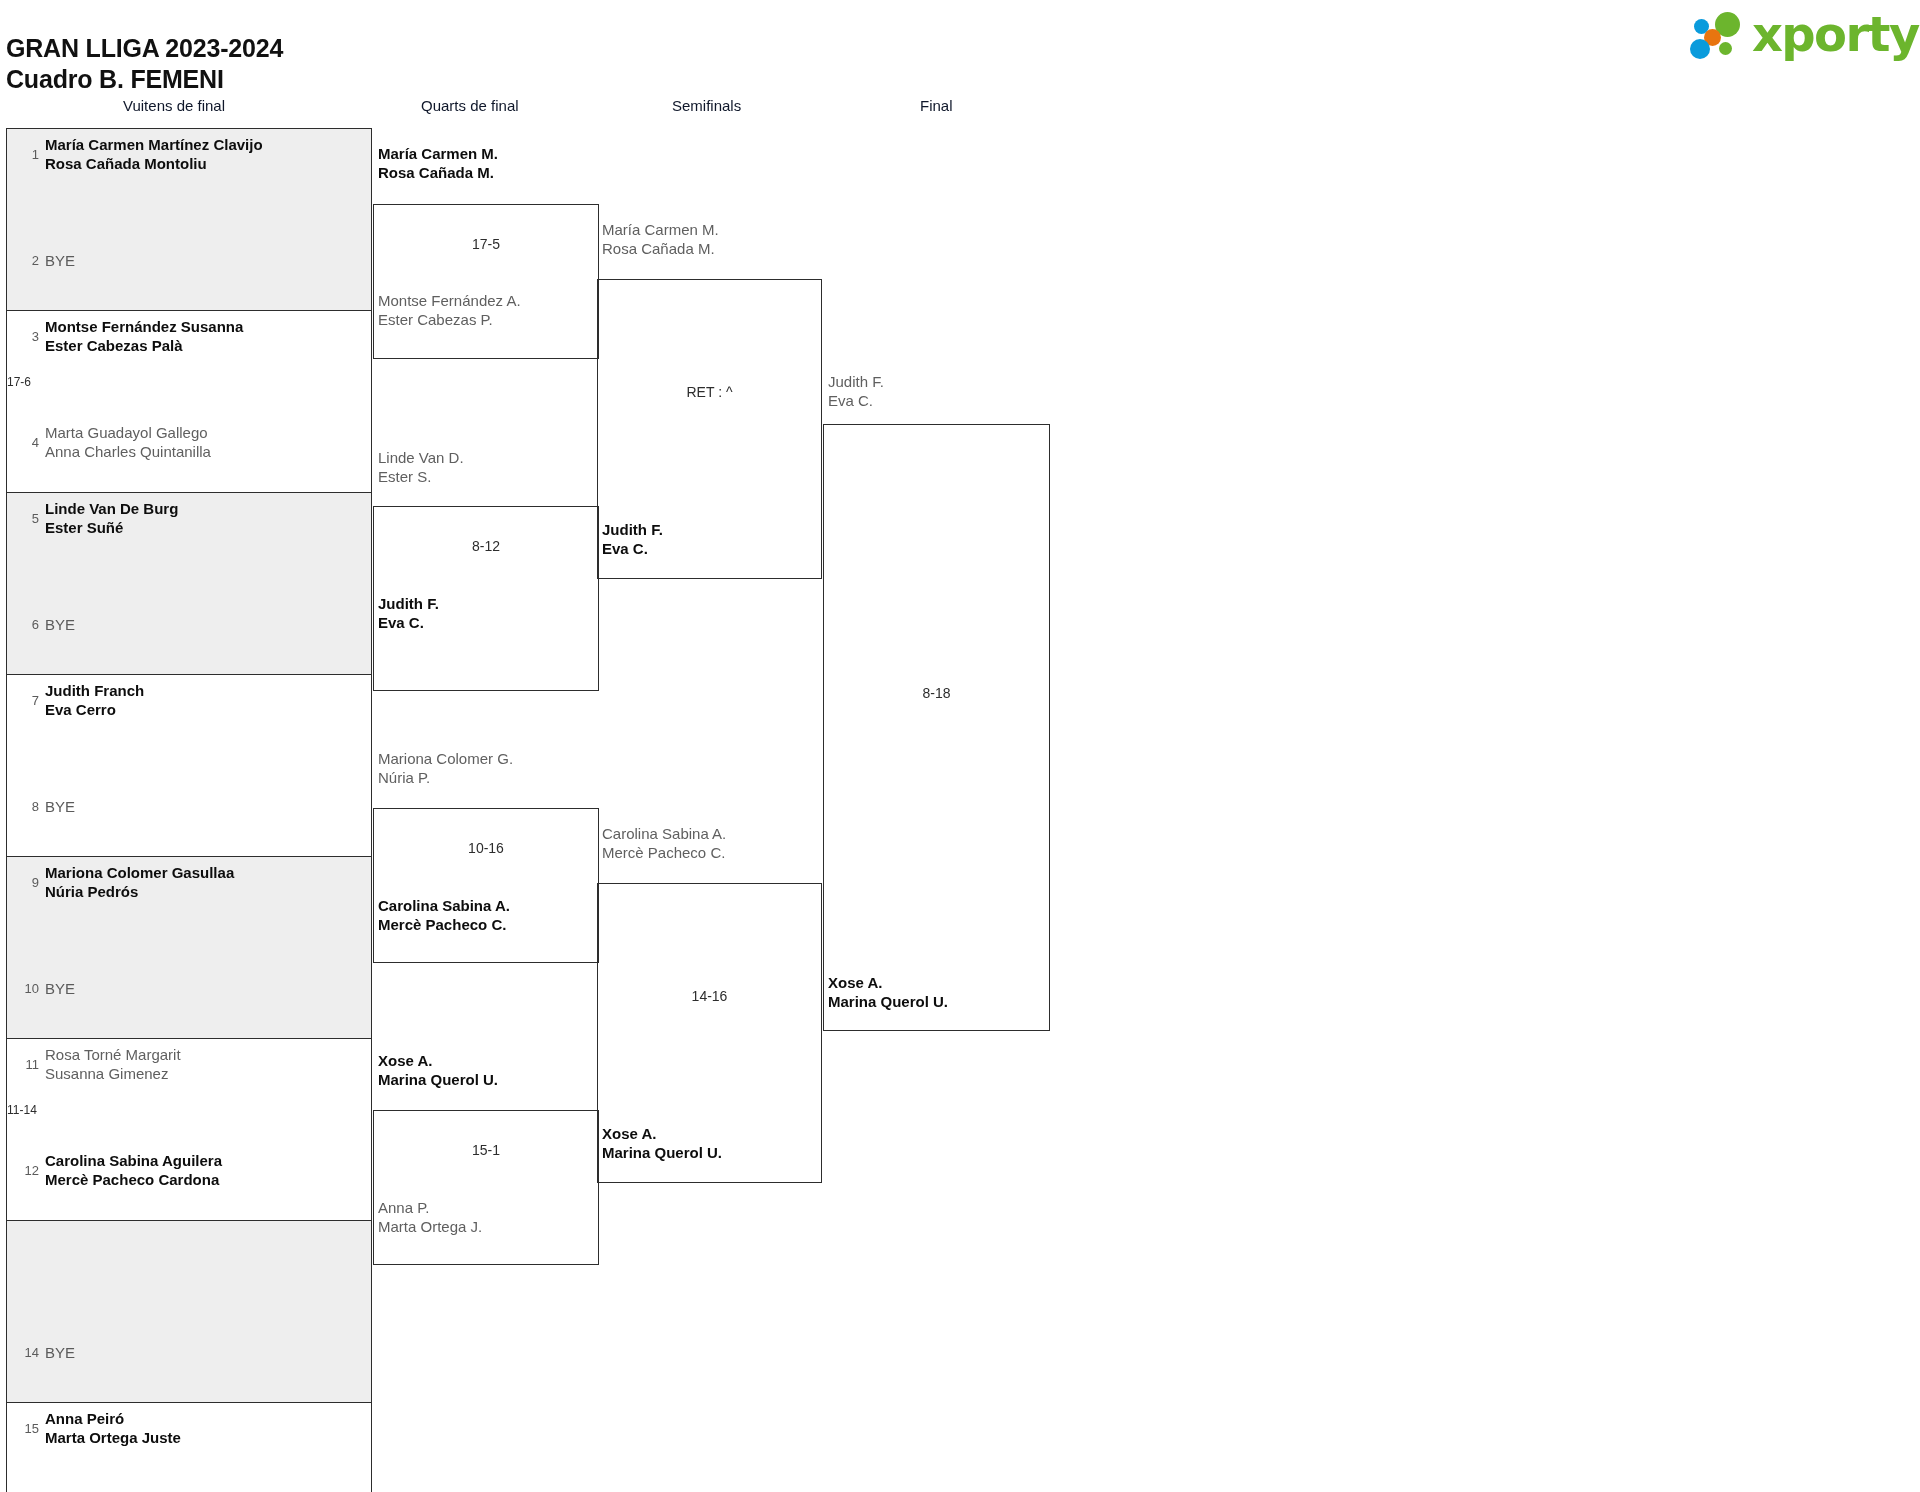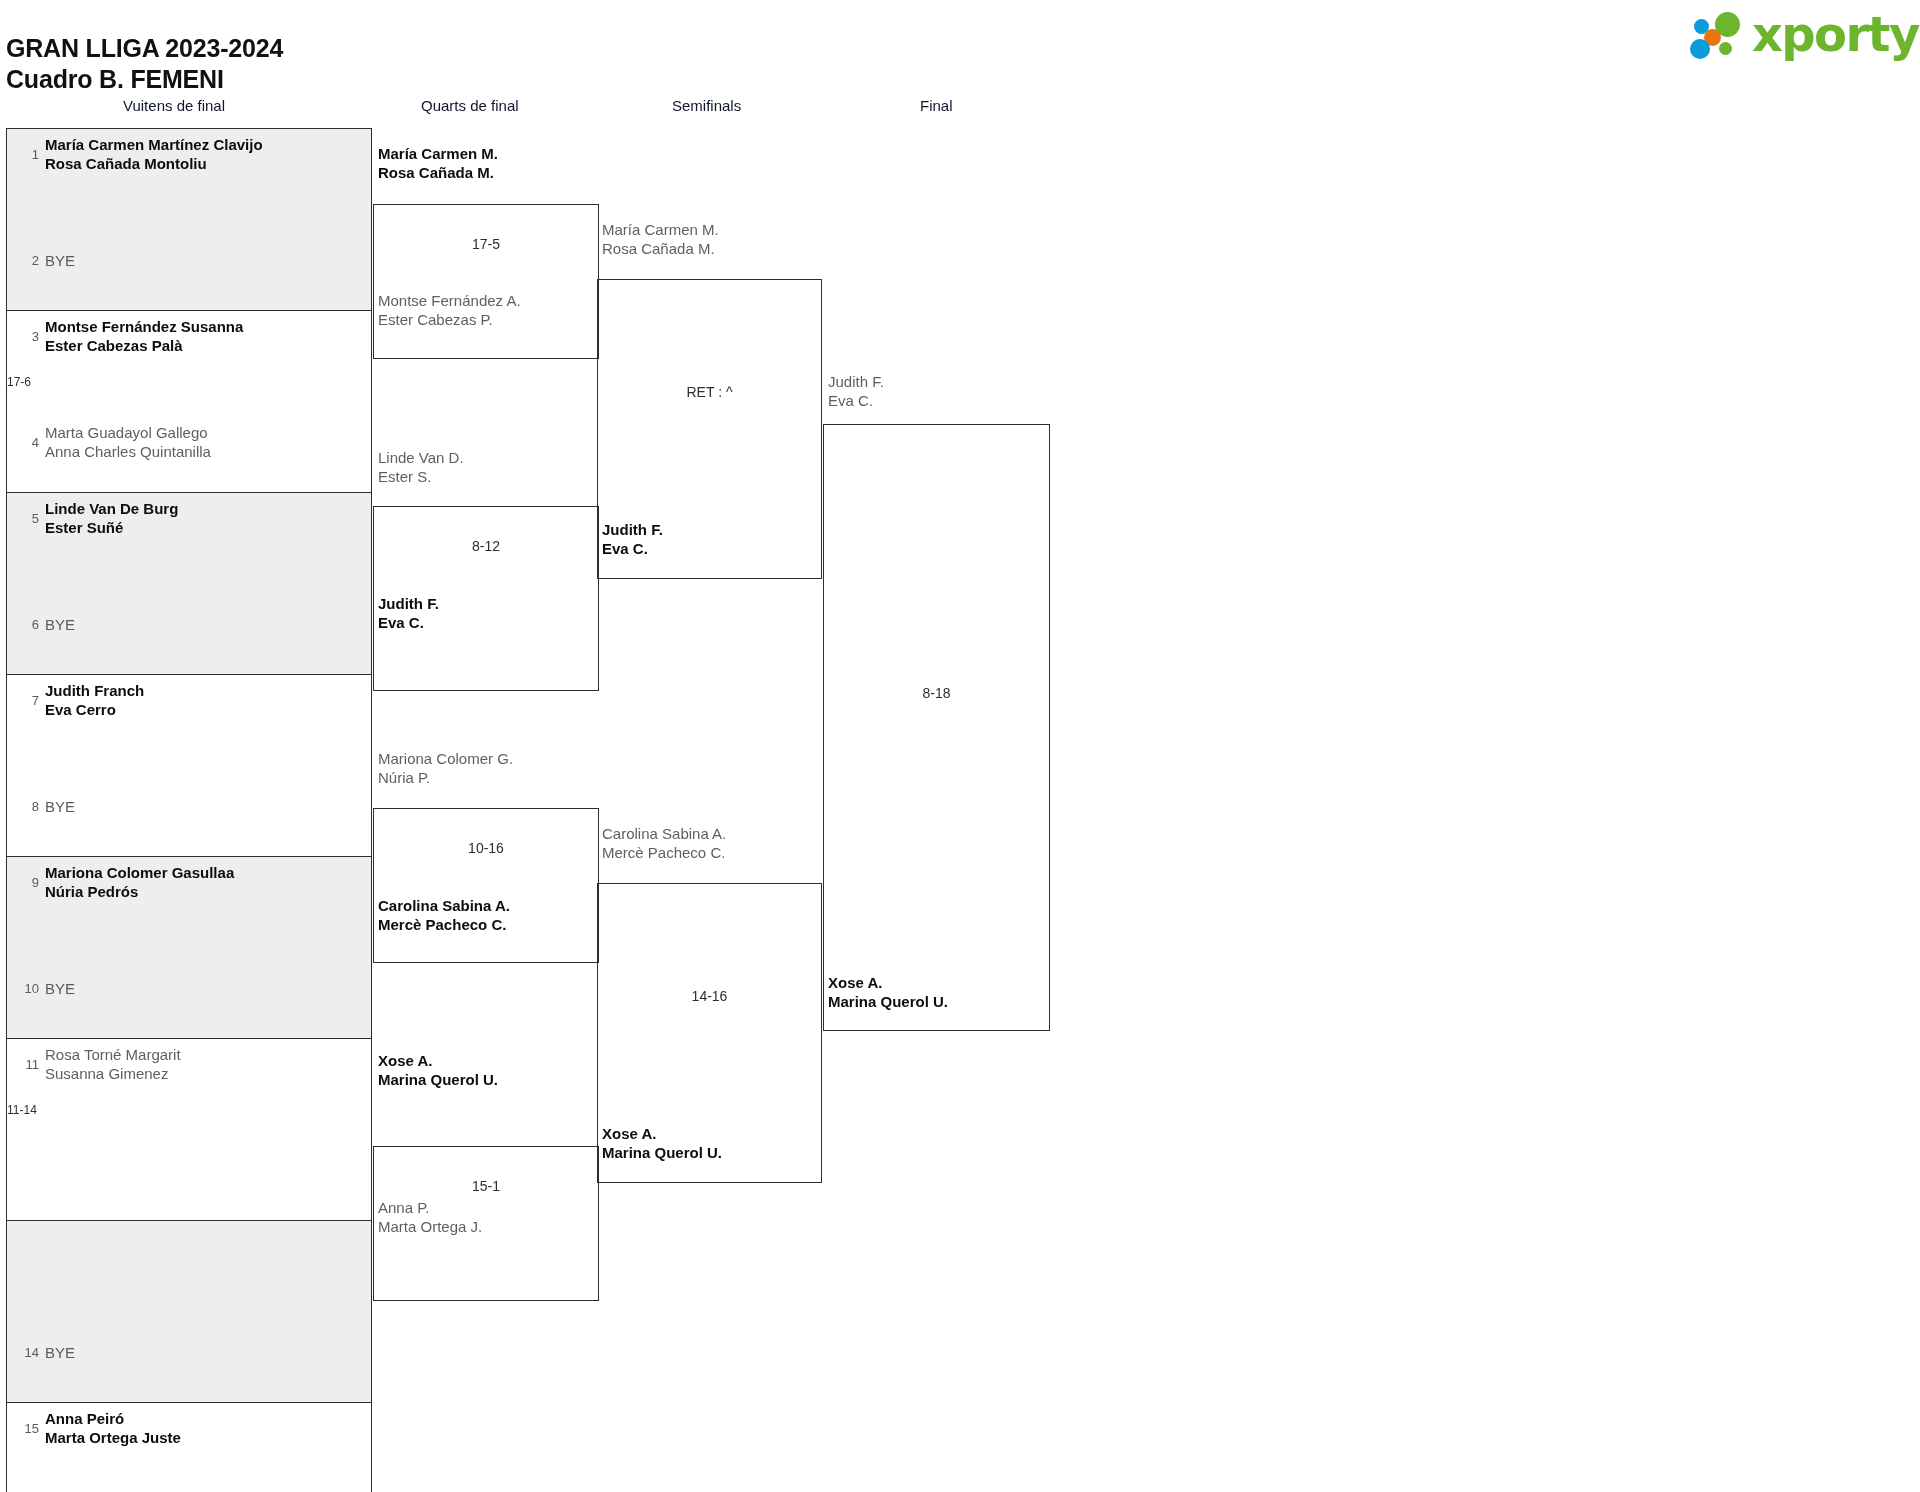--- a/index.html
+++ b/index.html
@@ -265,20 +265,27 @@
 
   <div class="r1-pair">
     <div class="r1-slot top">
       <span class="r1-seed">11</span>
       <span class="r1-names loser">
         <span class="nm">Rosa Torné Margarit</span>
         <span class="nm">Susanna Gimenez</span>
       </span>
     </div>
     <div class="r1-score">11-14</div>
+    <div class="r1-slot bottom">
+      <span class="r1-seed">12</span>
+      <span class="r1-names winner">
+        <span class="nm">Carolina Sabina Aguilera</span>
+        <span class="nm">Mercè Pacheco Cardona</span>
+      </span>
+    </div>
   </div>
 
   <div class="r1-pair shade">
     <div class="r1-score"></div>
     <div class="r1-slot bottom">
       <span class="r1-seed">14</span>
       <span class="r1-bye">BYE</span>
     </div>
   </div>
 
@@ -328,21 +335,21 @@
 </div>
 <div class="team winner" style="left:378px; top:896px;">
   <span class="nm">Carolina Sabina A.</span>
   <span class="nm">Mercè Pacheco C.</span>
 </div>
 
 <div class="team winner" style="left:378px; top:1051px;">
   <span class="nm">Xose A.</span>
   <span class="nm">Marina Querol U.</span>
 </div>
-<div class="bx" style="left:373px; top:1110px; width:226px; height:155px;margin-top:36px;">
+<div class="bx" style="left:373px; top:1110px; width:226px; height:155px;">
   <div class="bx-score" style="top:31px;">15-1</div>
 </div>
 <div class="team loser" style="left:378px; top:1198px;">
   <span class="nm">Anna P.</span>
   <span class="nm">Marta Ortega J.</span>
 </div>
 
 <div class="team loser" style="left:602px; top:220px;">
   <span class="nm">María Carmen M.</span>
   <span class="nm">Rosa Cañada M.</span>

